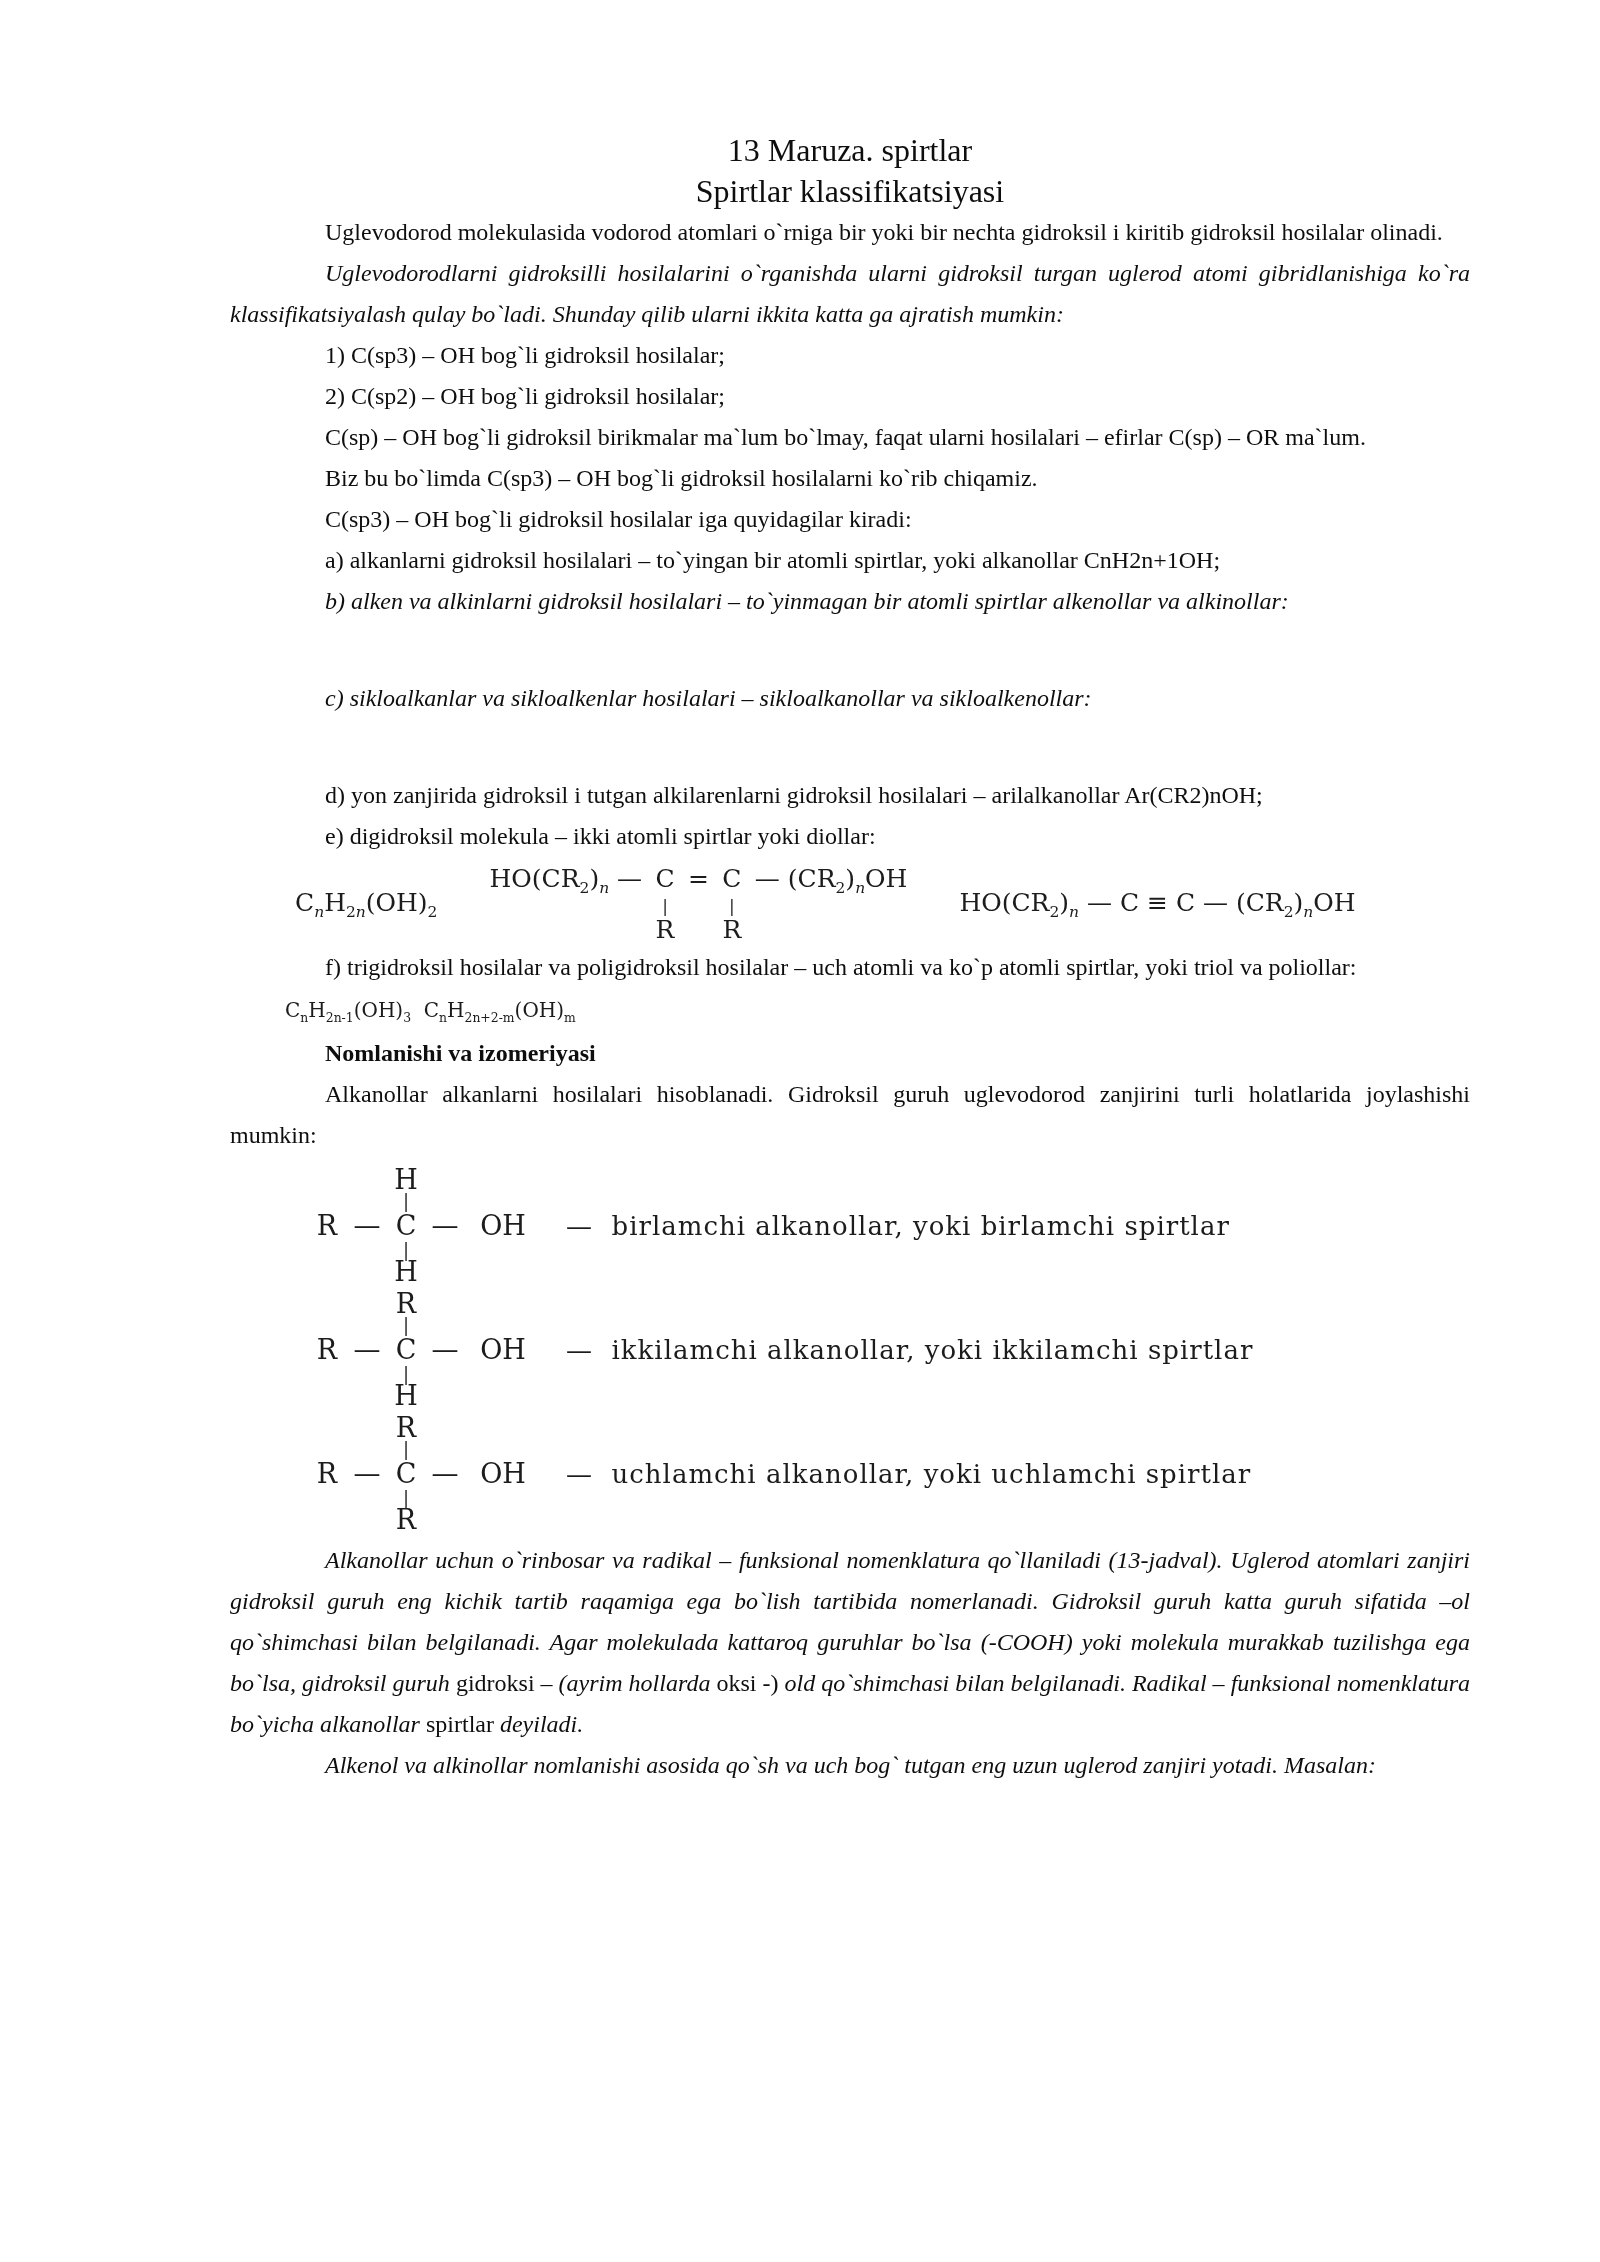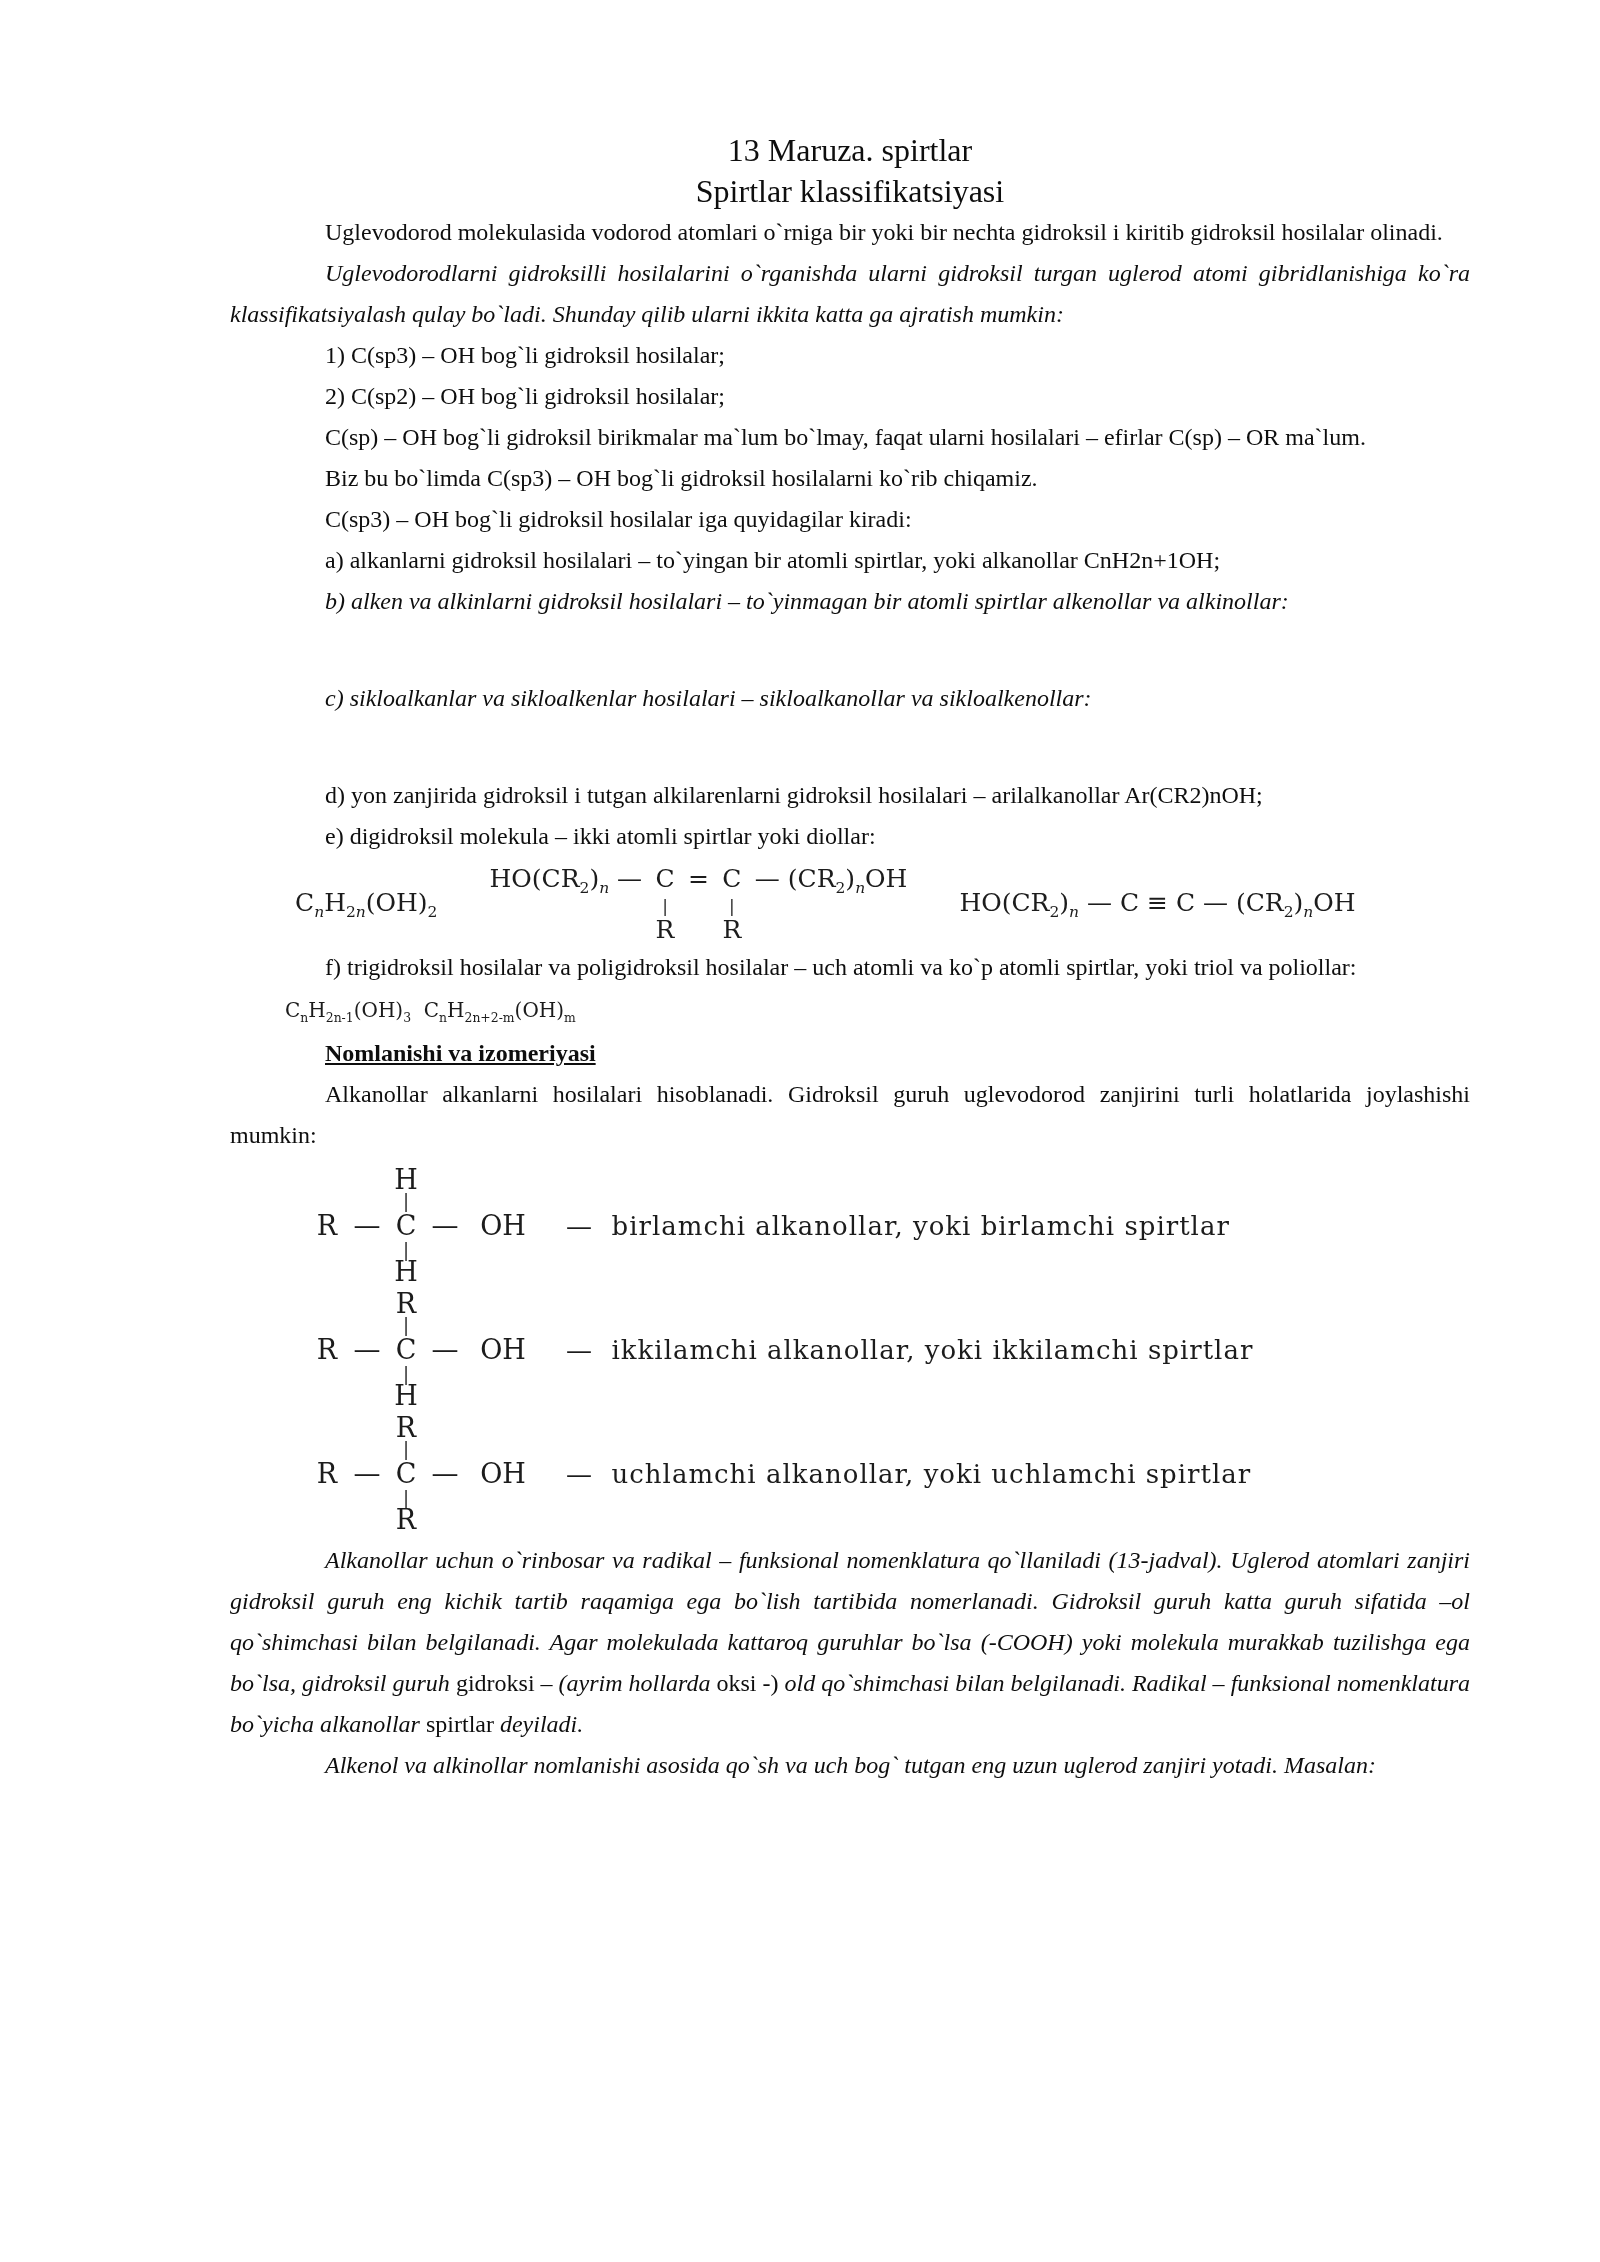--- a/index.html
+++ b/index.html
@@ -29,21 +29,21 @@
   }
   .para {
     margin: 0;
     text-align: justify;
     text-indent: 95px;
     font-size: 24px;
     line-height: 41px;
   }
   .para.space-after { margin-bottom: 56px; font-style: italic; }
   .seg-i { font-style: italic; }
-  .seg-b { font-weight: bold; text-decoration: underline; }
+  .seg-b { font-weight: bold; }
   sub { font-size: 0.62em; line-height: 0; }
   sub.it { font-style: italic; }
 
   
   .chem {
     font-family: "DejaVu Serif", serif;
     color: #1c1c1c;
   }
   .formula-line {
     margin: 2px 0 2px 55px;

